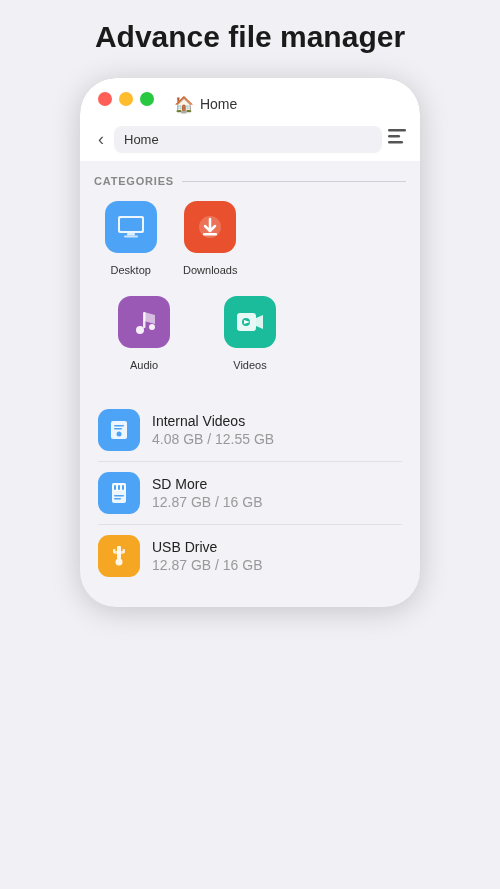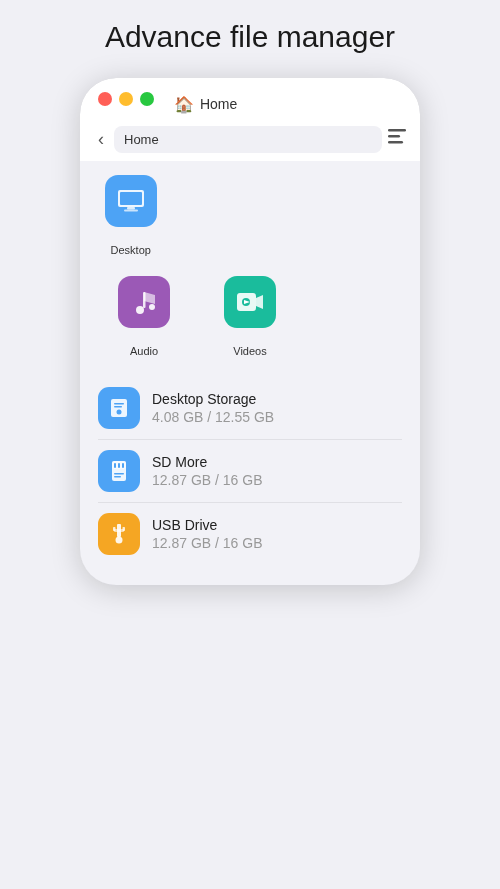--- a/index.html
+++ b/index.html
@@ -8,21 +8,21 @@
       font-family: -apple-system, BlinkMacSystemFont, 'Segoe UI', sans-serif;
       display: flex;
       flex-direction: column;
       align-items: center;
       width: 500px;
       min-height: 889px;
       padding: 20px 0 30px;
     }
     .page-title {
       font-size: 30px;
-      font-weight: 400;
+      font-weight: 700;
       color: #1a1a1a;
       margin-bottom: 24px;
       text-align: center;
     }
     .phone-frame {
       width: 340px;
       background: #f2f2f7;
       border-radius: 36px;
       box-shadow: 0 4px 30px rgba(0,0,0,0.18), inset 0 0 0 1px #d0d0d5;
       overflow: hidden;
@@ -110,27 +110,27 @@
     .categories-grid {
       display: grid;
       grid-template-columns: repeat(4, 1fr);
       gap: 10px 6px;
       margin-bottom: 20px;
     }
     .categories-grid-2 {
       display: grid;
       grid-template-columns: repeat(3, 1fr);
       gap: 10px 6px;
-      margin-bottom: 20px;
+      margin-bottom: 28px;
     }
     .category-item {
       display: flex;
       flex-direction: column;
       align-items: center;
-      gap: 17px;
+      gap: 11px;
       cursor: pointer;
     }
     .cat-icon {
       width: 52px;
       height: 52px;
       border-radius: 13px;
       display: flex;
       align-items: center;
       justify-content: center;
       font-size: 26px;
@@ -205,36 +205,50 @@
           <rect x="0" y="0" width="18" height="2.5" rx="1.2" fill="#555"></rect>
           <rect x="0" y="6" width="12" height="2.5" rx="1.2" fill="#555"></rect>
           <rect x="0" y="12" width="15" height="2.5" rx="1.2" fill="#555"></rect>
         </svg>
       </span>
     </div>
   </div>
 
   <div class="content-area">
 
+    <div class="section-header">
+      <span class="section-label">CATEGORIES</span>
+      <div class="section-line"></div>
+    </div>
 
     <div class="categories-grid">
 
       <div class="category-item">
         <div class="cat-icon bg-blue">
           <svg width="28" height="24" viewBox="0 0 28 24" fill="none">
             <rect x="1" y="1" width="26" height="17" rx="2" fill="white" opacity="0.9"></rect>
             <rect x="3" y="3" width="22" height="13" rx="1" fill="#4da3f5"></rect>
             <rect x="10" y="18" width="8" height="2.5" rx="1" fill="white" opacity="0.8"></rect>
             <rect x="7" y="20.5" width="14" height="2" rx="1" fill="white" opacity="0.7"></rect>
           </svg>
         </div>
         <span class="cat-label">Desktop</span>
       </div>
 
 
+      <div class="category-item">
+        <div class="cat-icon bg-red-orange">
+          <svg width="26" height="26" viewBox="0 0 26 26" fill="none">
+            <circle cx="13" cy="13" r="11" fill="white" opacity="0.2"></circle>
+            <path d="M13 5 L13 16 M8 12 L13 17 L18 12" stroke="white" stroke-width="2.5" stroke-linecap="round" stroke-linejoin="round"></path>
+            <rect x="6" y="19" width="14" height="2.5" rx="1.2" fill="white"></rect>
+          </svg>
+        </div>
+        <span class="cat-label">Downloads</span>
+      </div>
 
     </div>
 
     <div class="categories-grid-2">
 
       <div class="category-item">
         <div class="cat-icon bg-purple">
           <svg width="26" height="28" viewBox="0 0 26 28" fill="none">
             <circle cx="9" cy="22" r="4" fill="white" opacity="0.9"></circle>
             <circle cx="21" cy="19" r="3" fill="white" opacity="0.9"></circle>
@@ -265,21 +279,21 @@
       <div class="storage-item">
         <div class="storage-icon bg-blue-storage">
           <svg width="24" height="24" viewBox="0 0 24 24" fill="none">
             <rect x="4" y="3" width="16" height="18" rx="2" fill="white" opacity="0.9"></rect>
             <rect x="7" y="7" width="10" height="1.5" rx="0.75" fill="#4da3f5"></rect>
             <rect x="7" y="10" width="8" height="1.5" rx="0.75" fill="#4da3f5"></rect>
             <circle cx="12" cy="16" r="2.5" fill="#4da3f5"></circle>
           </svg>
         </div>
         <div class="storage-info">
-          <span class="storage-name">Desktop Storage</span>
+          <span class="storage-name">Internal Videos</span>
           <span class="storage-size">4.08 GB / 12.55 GB</span>
         </div>
       </div>
       <div class="divider"></div>
 
       <div class="storage-item">
         <div class="storage-icon bg-blue-sd">
           <svg width="24" height="24" viewBox="0 0 24 24" fill="none">
             <rect x="5" y="2" width="14" height="20" rx="2" fill="white" opacity="0.9"></rect>
             <rect x="5" y="2" width="14" height="8" rx="2" fill="white" opacity="0.5"></rect>

